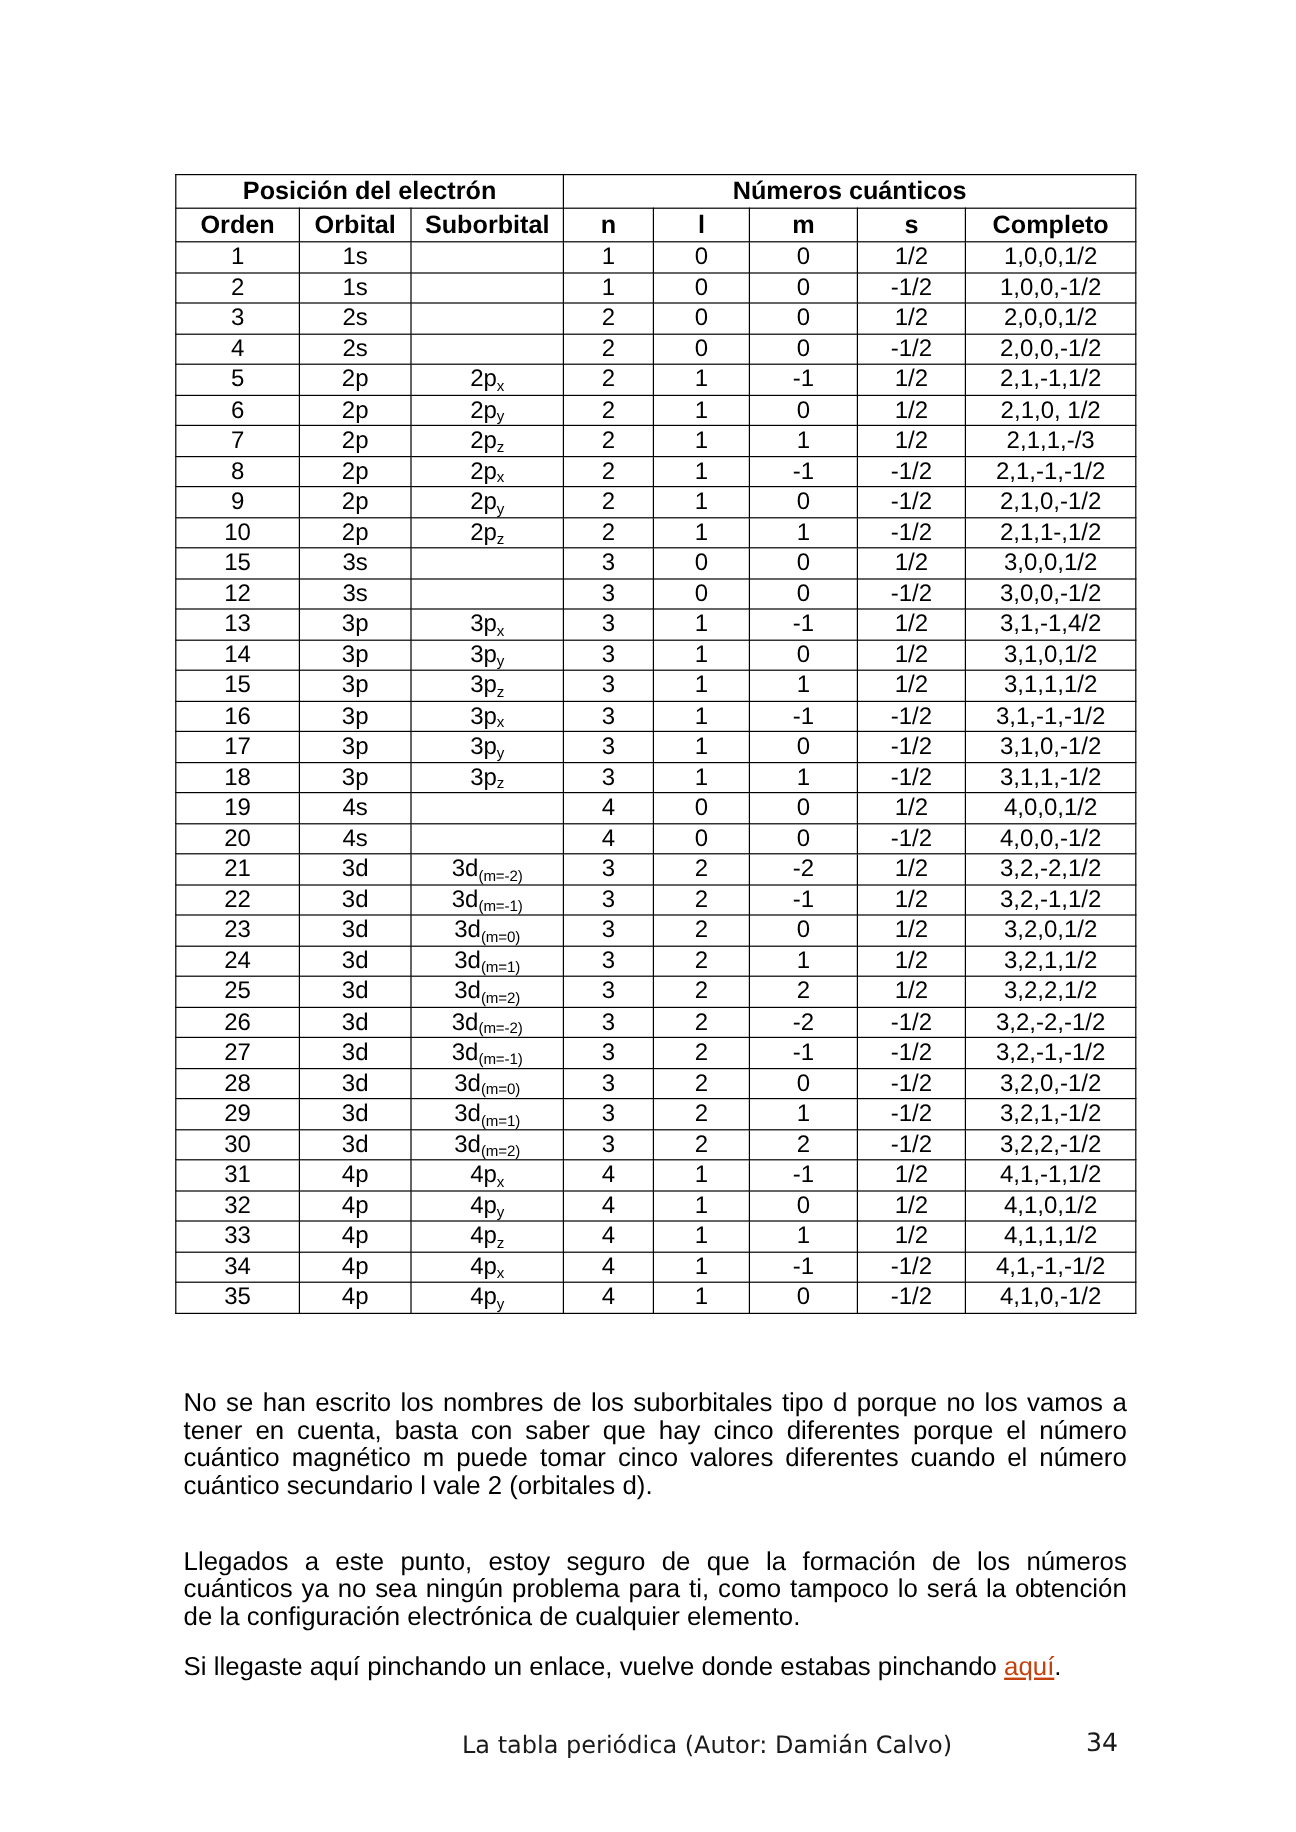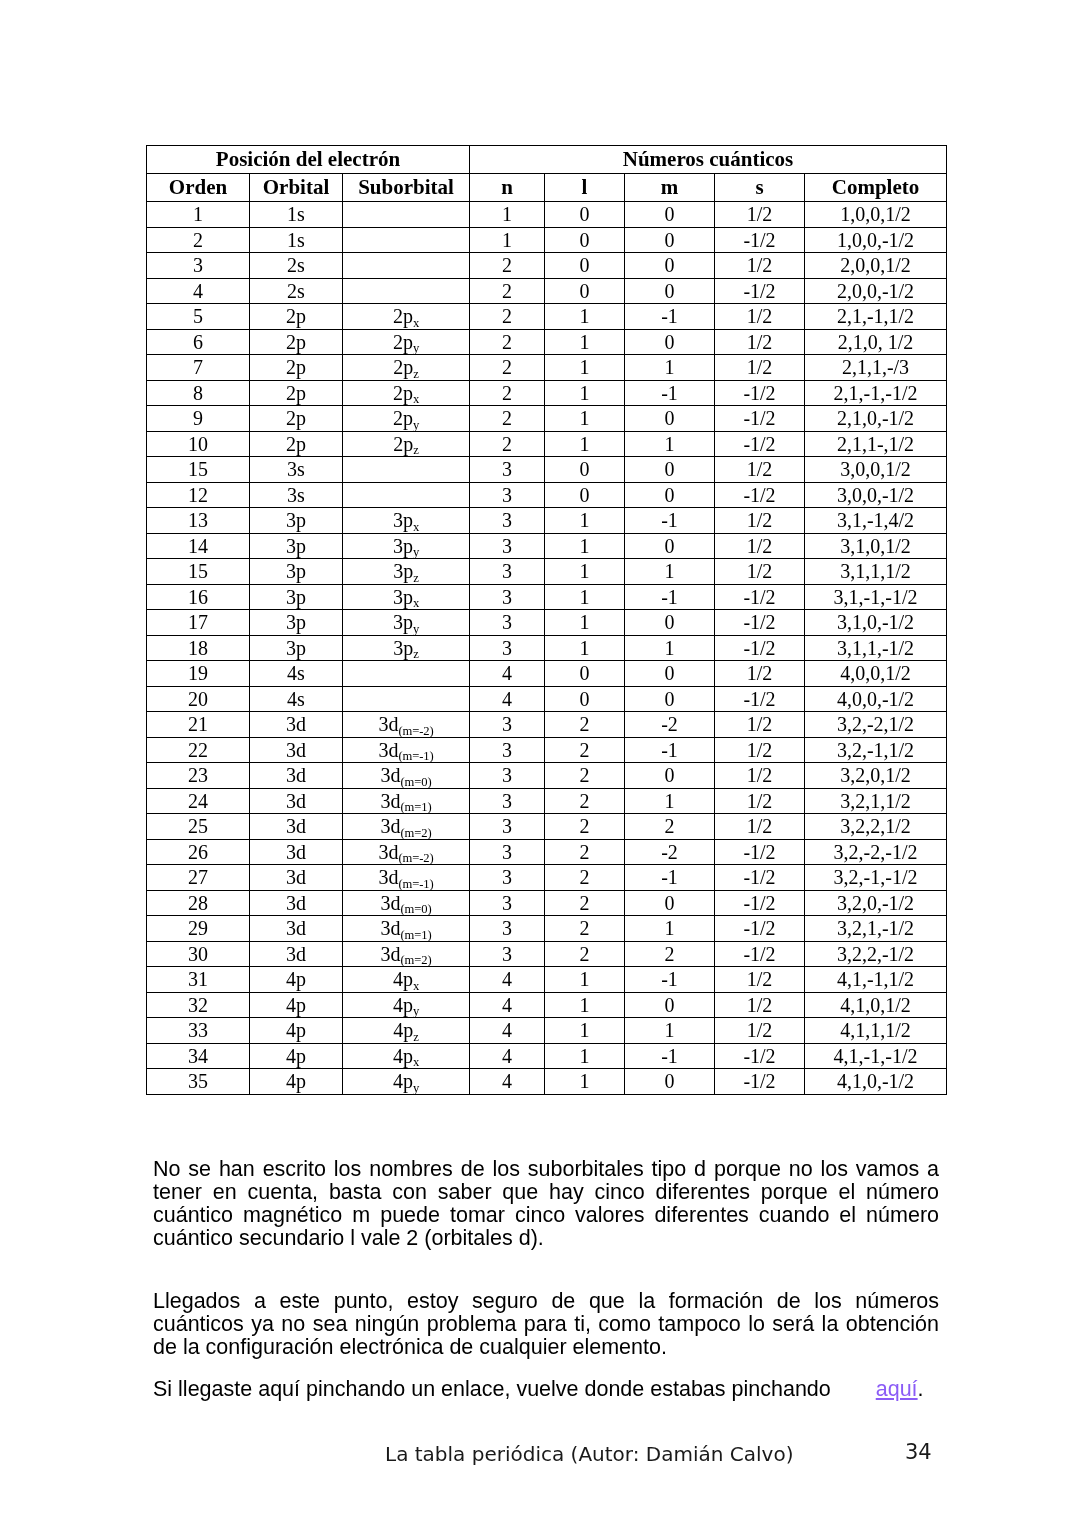--- a/index.html
+++ b/index.html
@@ -25,21 +25,20 @@
 
   
   #qtable {
     position: absolute;
     left: 146px;
     top: 145px;
     width: 800px;
     border-collapse: collapse;
     table-layout: fixed;
     font-size: 20px;
-    font-family: Liberation Serif, serif;
   }
   #qtable td, #qtable th {
     border: 1.3px solid #000000;
     padding: 0;
     margin: 0;
     text-align: center;
     vertical-align: middle;
     height: 24.5px;
     line-height: 1.02;
     font-weight: normal;
@@ -80,23 +79,22 @@
     text-align: justify;
     color: #000000;
   }
   .para.last { text-align: left; }
 
   #para1 { top: 1136px; }
   #para2 { top: 1268px; }
   #para3 { top: 1356px; }
 
   a.inline-link {
-    color: #8b5cf6;
+    color: #c2410c;
     text-decoration: underline;
-    margin-left: 39px;
   }
 
   
   #footer-note {
     position: absolute;
     left: 385px;
     top: 1442px;
     font-size: 20px;
     font-family: "DejaVu Sans", sans-serif;
     color: #1a1a1a;

